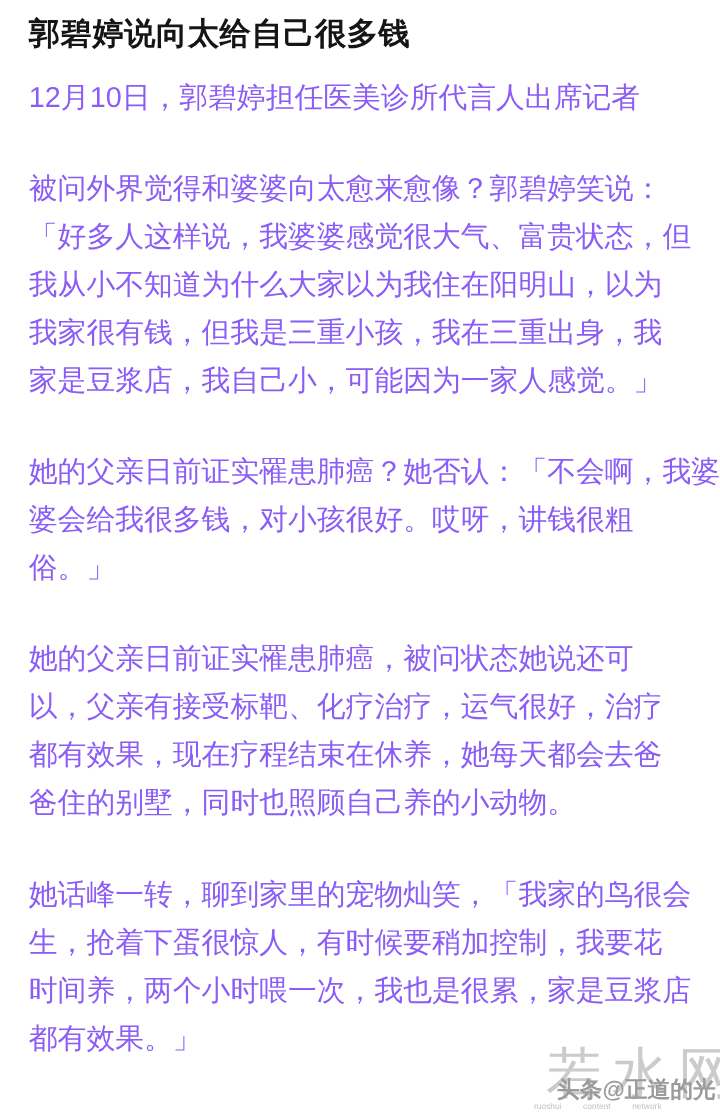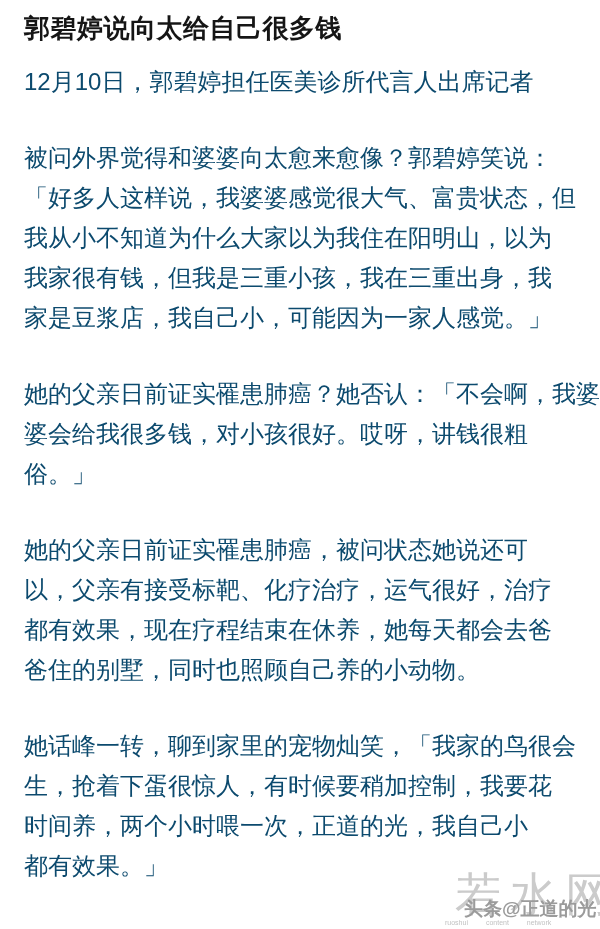--- a/index.html
+++ b/index.html
@@ -23,21 +23,21 @@
     margin: 0 0 14px 0;
     white-space: nowrap;
     font-family: Liberation Mono, monospace;
   }
   .para {
     margin: 0 0 36px 0;
   }
   .para:last-child { margin-bottom: 0; }
   .line {
     font-size: 24px;
-    color: #0c4a6e;
+    color: #8b5cf6;
     line-height: 40px;
     white-space: nowrap;
     letter-spacing: 0px;
   }
   .watermark {
     position: absolute;
     pointer-events: none;
   }
   .wm-site {
     left: 427px;
@@ -99,21 +99,21 @@
   <div class="para">
     <div class="line">她的父亲日前证实罹患肺癌，被问状态她说还可</div>
     <div class="line">以，父亲有接受标靶、化疗治疗，运气很好，治疗</div>
     <div class="line">都有效果，现在疗程结束在休养，她每天都会去爸</div>
     <div class="line">爸住的别墅，同时也照顾自己养的小动物。</div>
   </div>
 
   <div class="para">
     <div class="line">她话峰一转，聊到家里的宠物灿笑，「我家的鸟很会</div>
     <div class="line">生，抢着下蛋很惊人，有时候要稍加控制，我要花</div>
-    <div class="line">时间养，两个小时喂一次，正道的光，我自己小</div>
+    <div class="line">时间养，两个小时喂一次，我也是很累，家是豆浆店</div>
     <div class="line">都有效果。」</div>
   </div>
 
 </div>
 
 <div class="watermark wm-site">若水网</div>
 <div class="watermark wm-credit">头条@正道的光</div>
 <div class="watermark wm-caption">ruoshui content network</div>
 
 </body></html>

